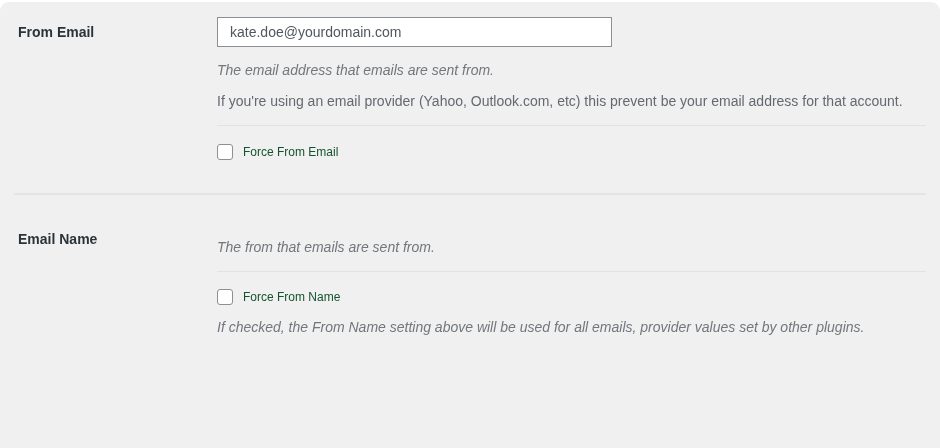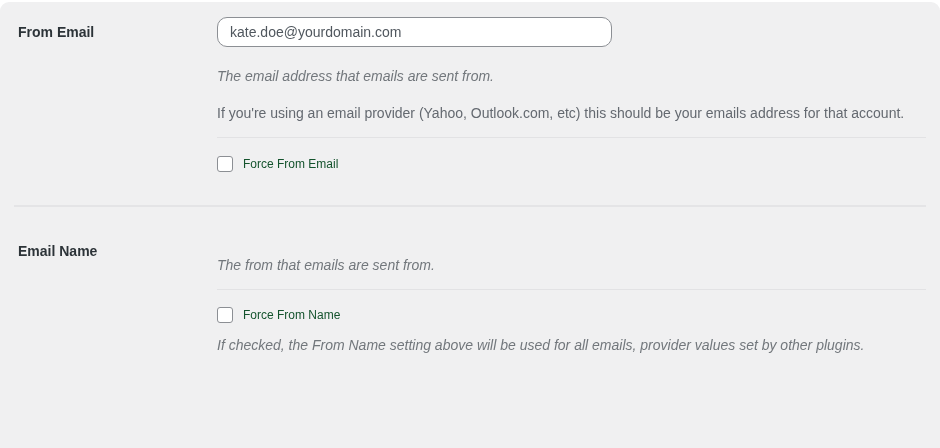--- a/index.html
+++ b/index.html
@@ -30,29 +30,29 @@
   .row-1 .row-field { padding-top: 15px; padding-bottom: 33px; }
   .row-2 .row-field { padding-top: 29px; padding-bottom: 24px; }
 
   .text-input {
     display: block;
     width: 395px;
     height: 30px;
     padding: 0 12px;
     background: #ffffff;
     border: 1px solid #8c8f94;
-    border-radius: 10px;
+    border-radius: 0;
     font-family: "Liberation Sans", sans-serif;
     font-size: 14px;
     color: #50575e;
     outline: none;
   }
 
   .desc {
-    margin-top: 21px;
+    margin-top: 15px;
     font-size: 14px;
     line-height: 16px;
     color: #646970;
   }
   .desc.italic { font-style: italic; color: #72777c; }
 
   .field-divider {
     border: none;
     border-top: 1px solid #e2e2e4;
     margin-top: 16px;
@@ -96,21 +96,21 @@
 </head>
 <body>
 
 <div class="panel">
 
   <div class="settings-row row-1">
     <div class="row-label">From Email</div>
     <div class="row-field">
       <input type="text" class="text-input" value="kate.doe@yourdomain.com" style="">
       <p class="desc italic">The email address that emails are sent from.</p>
-      <p class="desc">If you're using an email provider (Yahoo, Outlook.com, etc) this should be your emails address for that account.</p>
+      <p class="desc">If you're using an email provider (Yahoo, Outlook.com, etc) this prevent be your email address for that account.</p>
       <hr class="field-divider">
       <div class="checkbox-row">
         <input type="checkbox" class="checkbox" style="">
         <span class="checkbox-label">Force From Email</span>
       </div>
     </div>
   </div>
 
   <hr class="section-divider">
 

